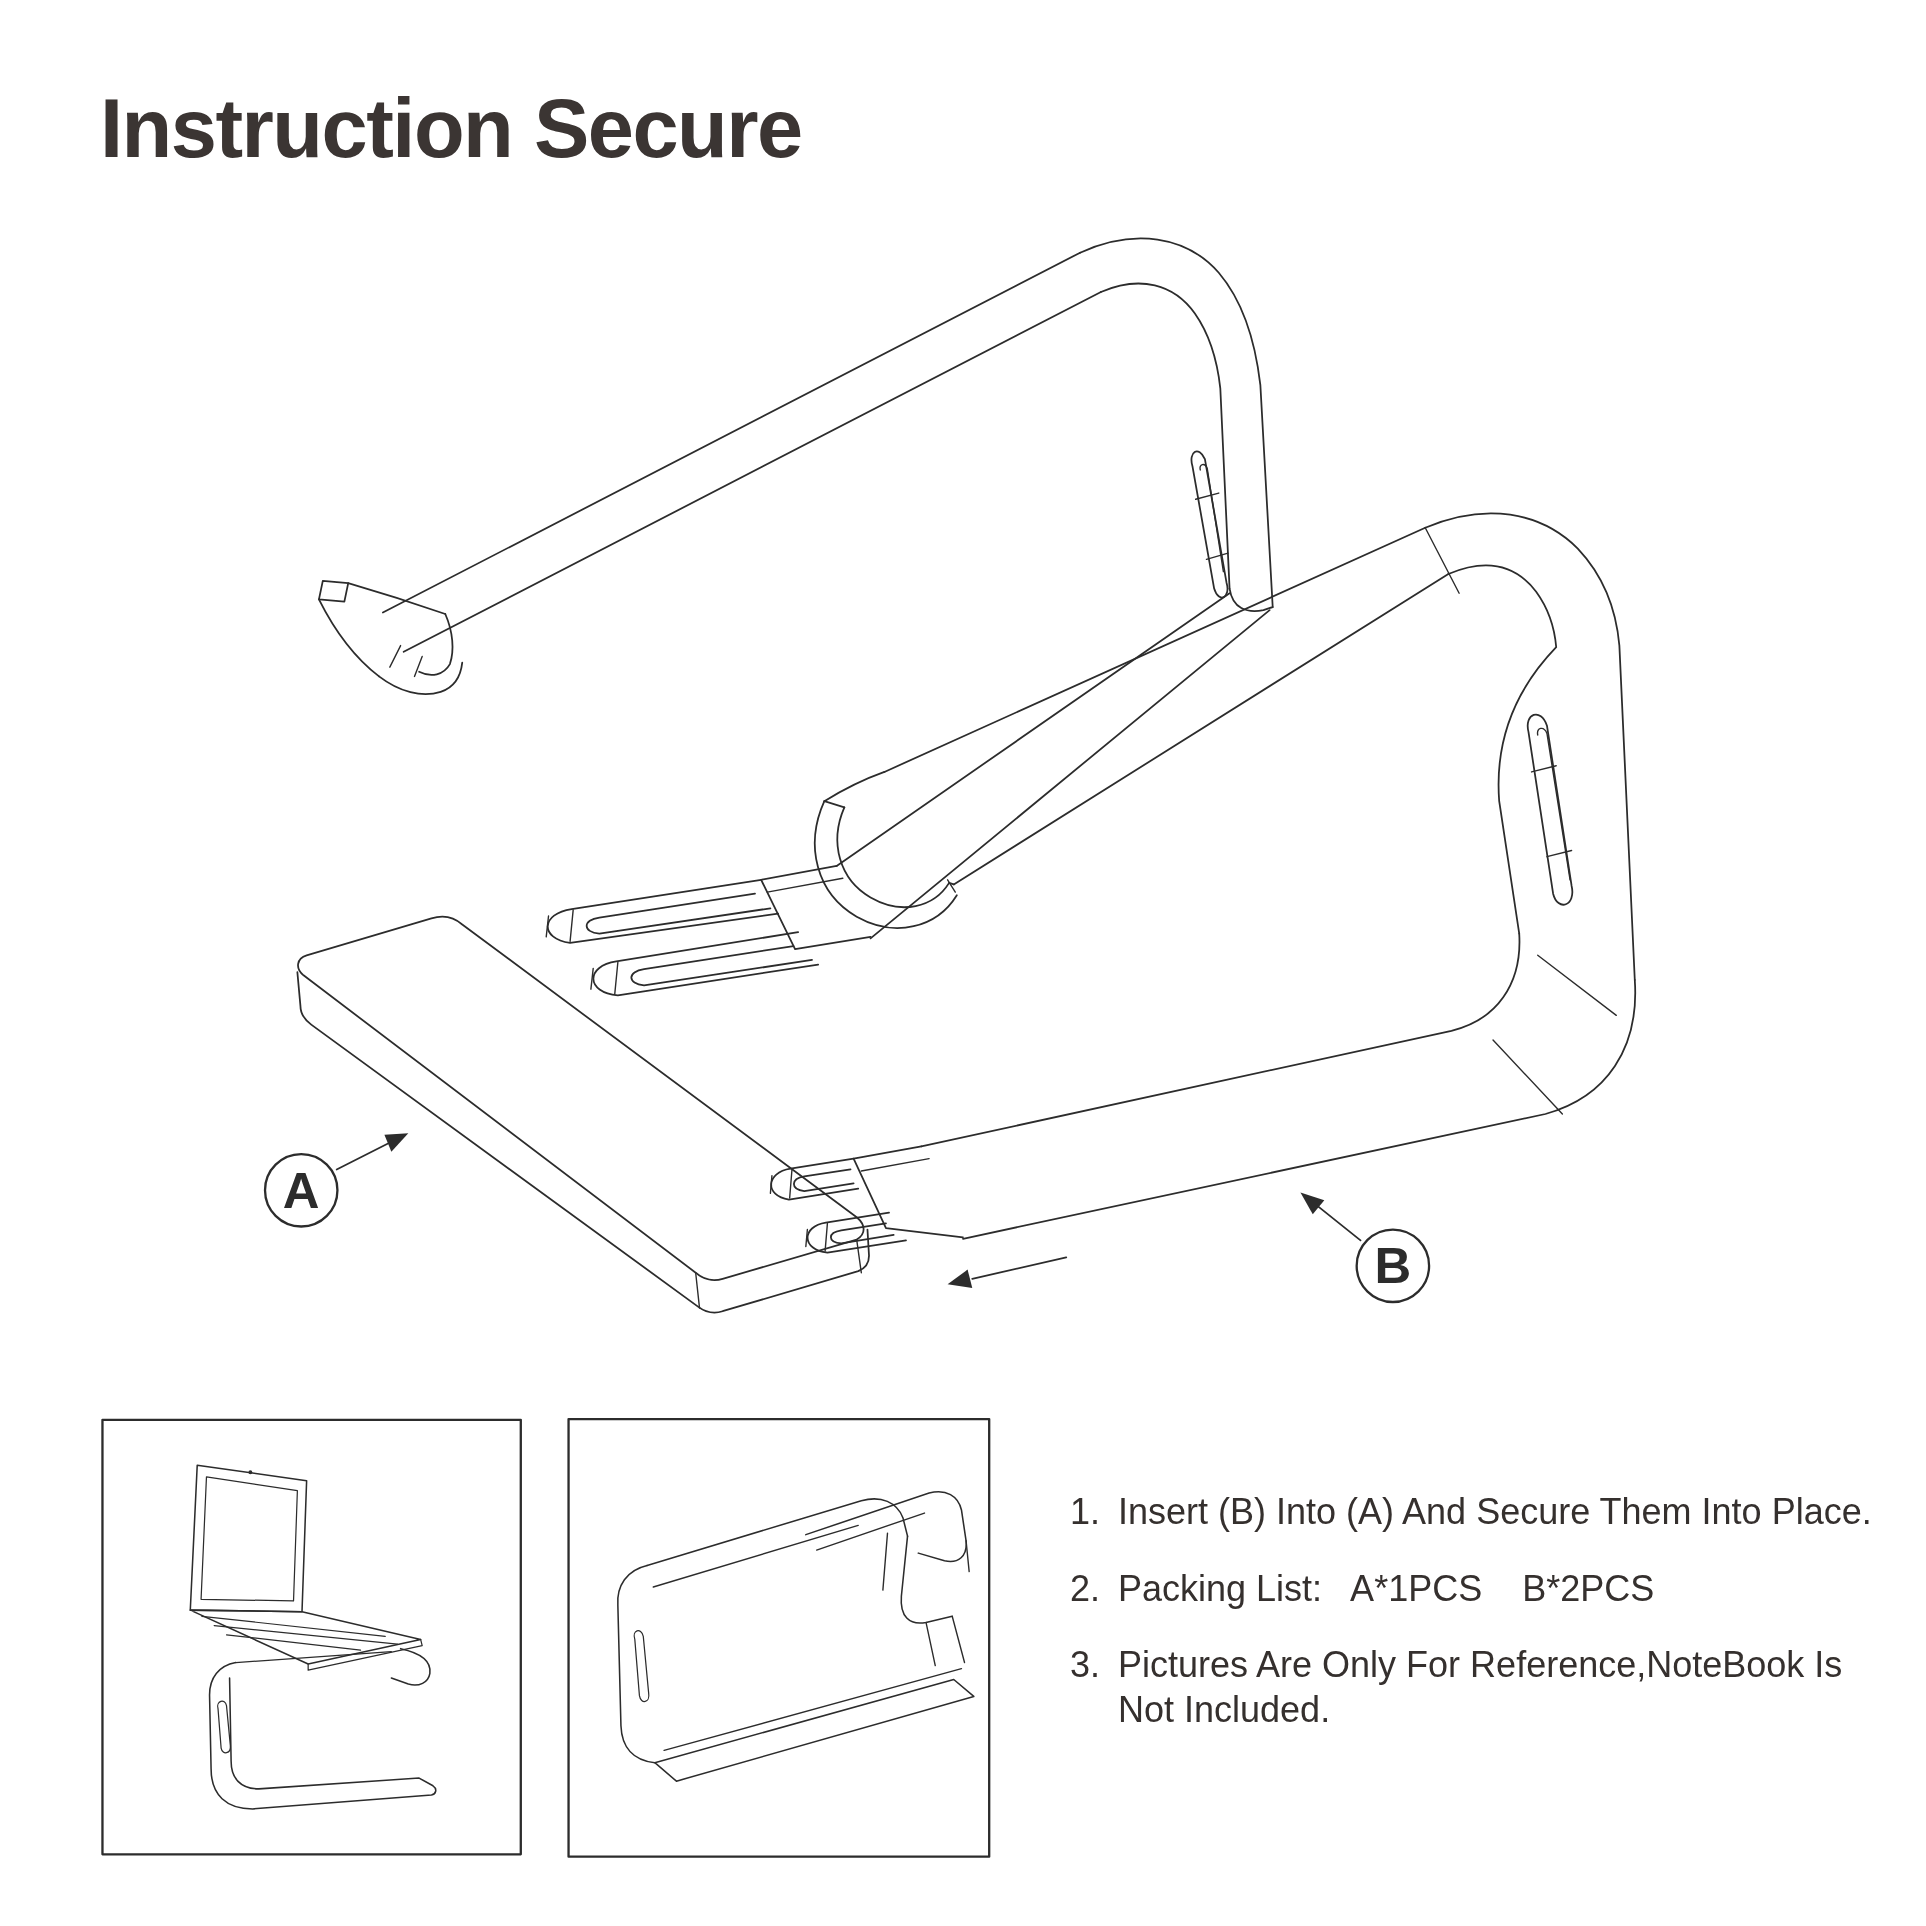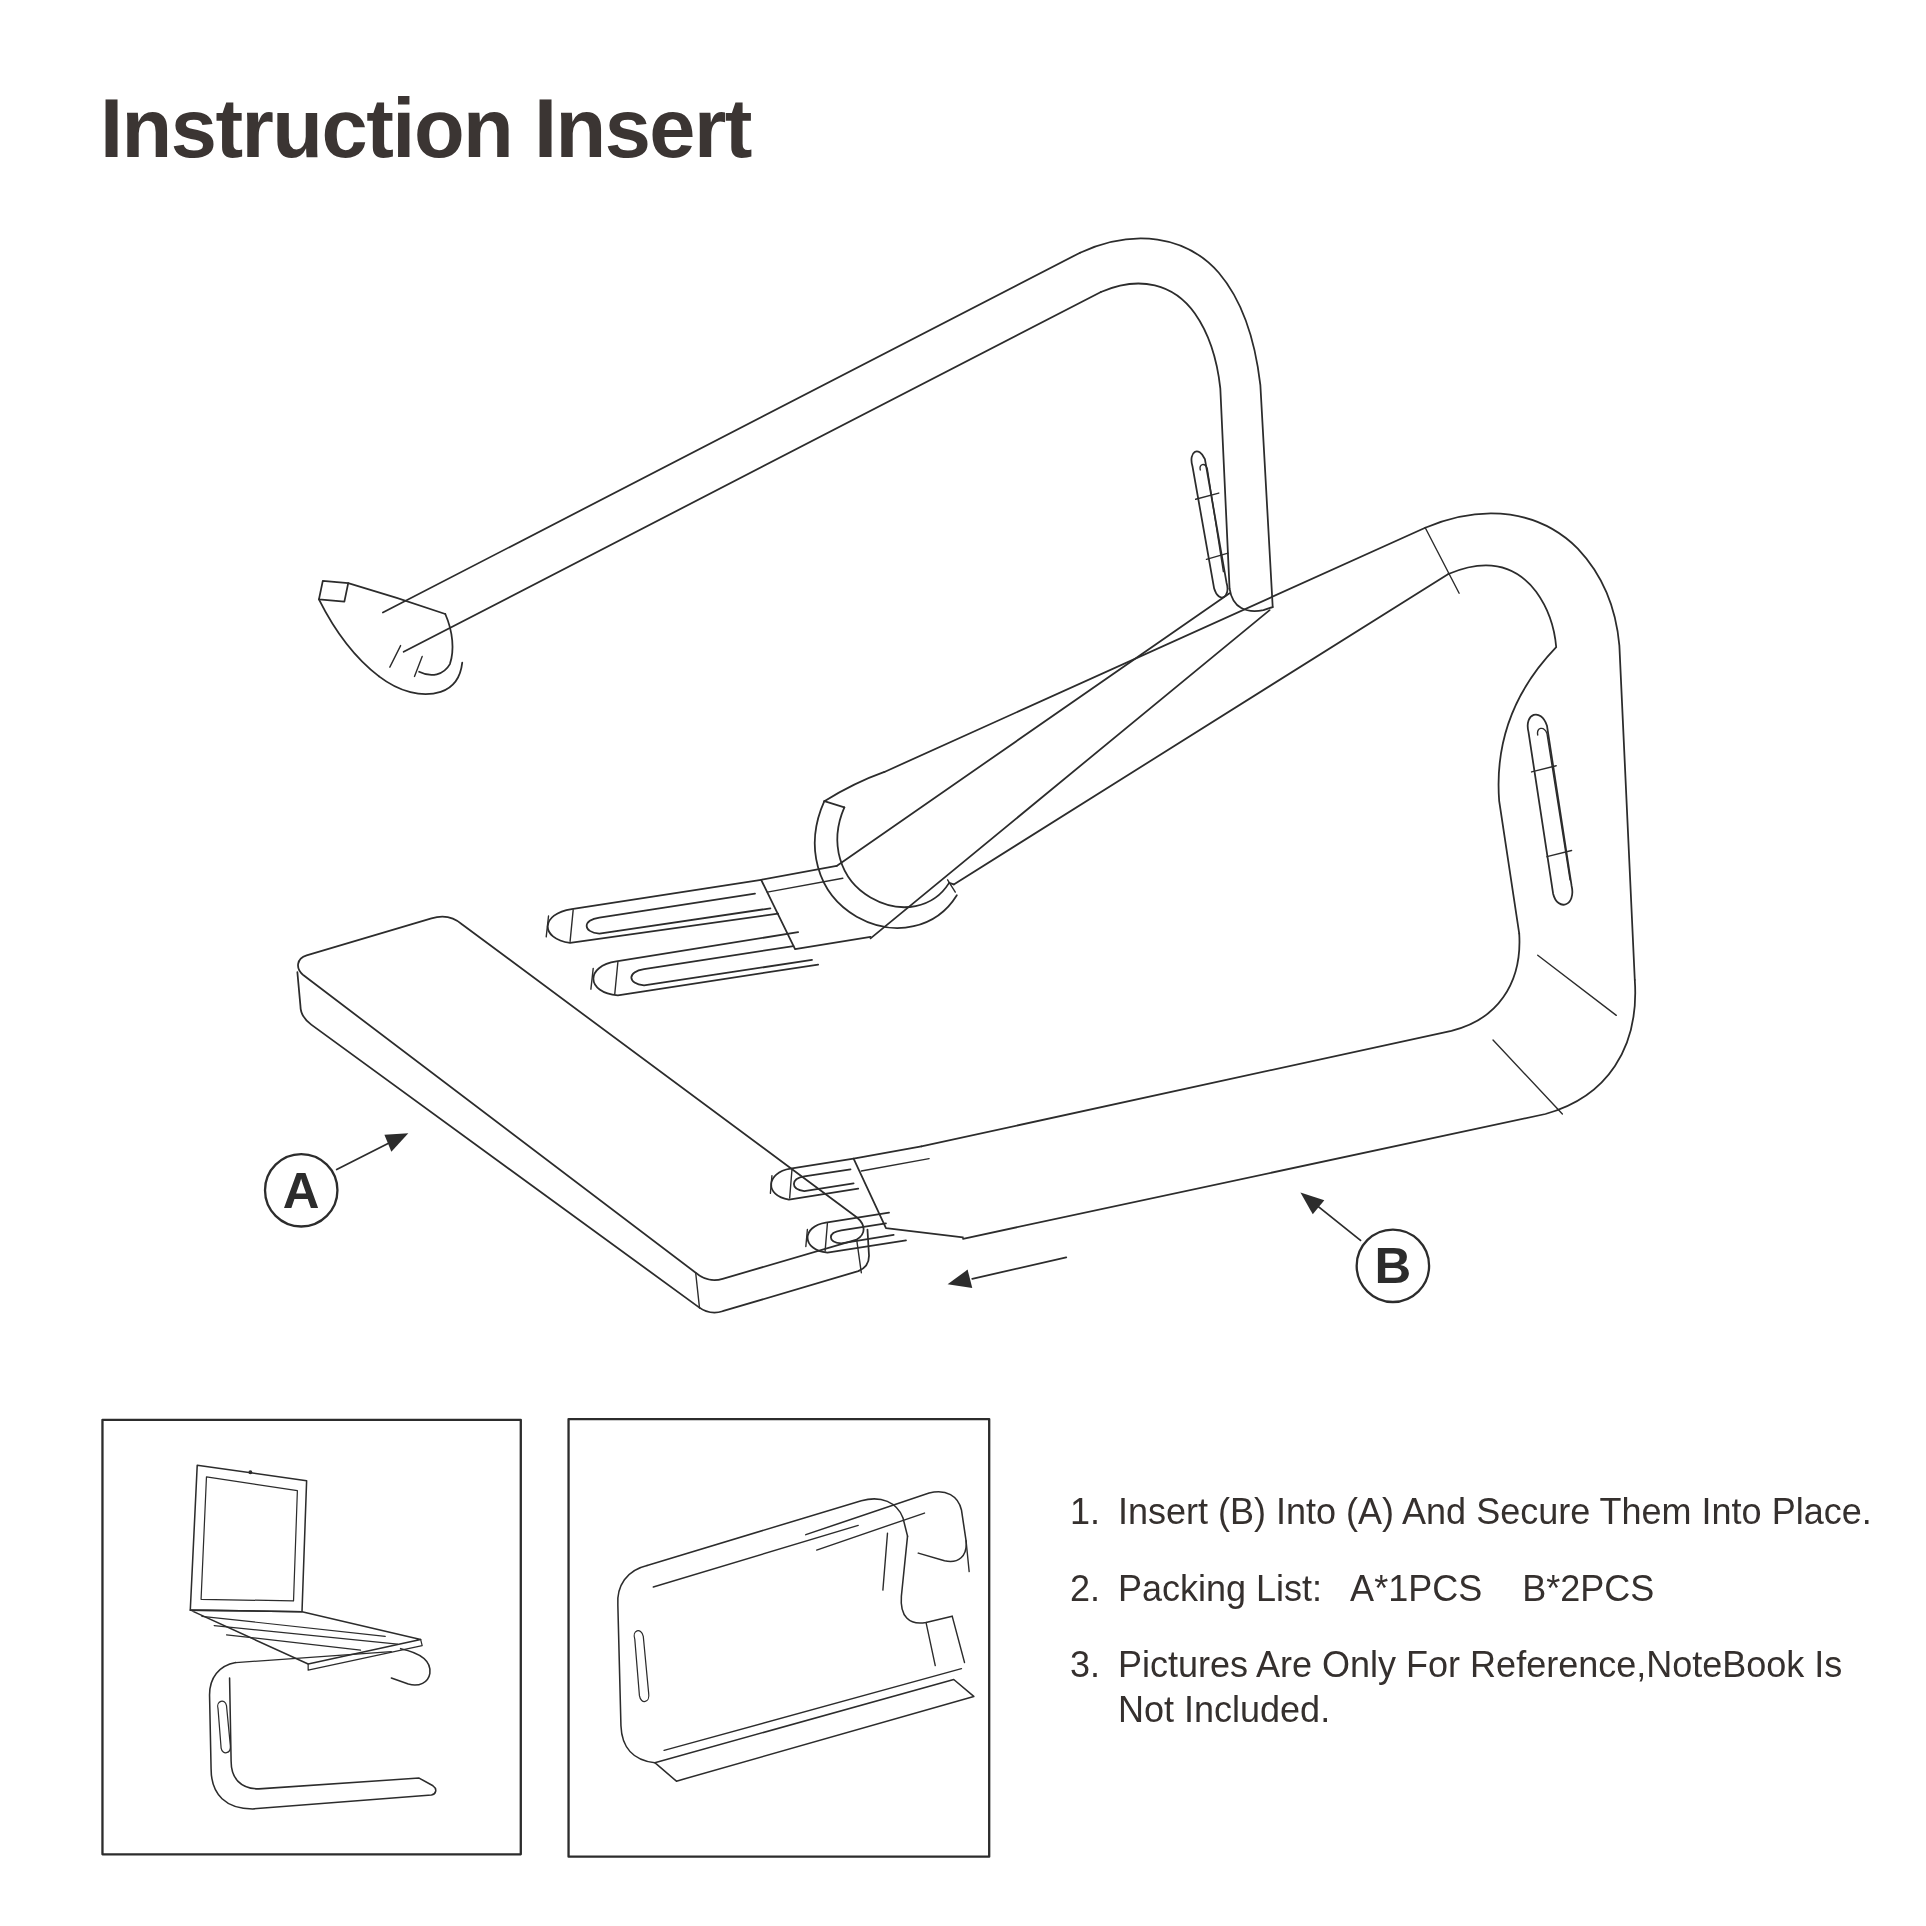--- a/index.html
+++ b/index.html
@@ -41,21 +41,21 @@
     white-space:pre;
   }
   .instruction-text{
     flex:1;
     white-space:pre-wrap;
   }
 </style>
 </head>
 <body>
 
-<h1 class="page-title">Instruction Insert</h1>
+<h1 class="page-title">Instruction Secure</h1>
 
 <svg class="diagram-svg" viewBox="0 0 2500 2500" fill="none" stroke="#2c2c2c" stroke-width="2.3" stroke-linecap="round" stroke-linejoin="round">
 
   <g>
 
     <path d="M 497,795 L 1402,328"></path>
     <path d="M 524,846 L 1429,379"></path>
 
     <path d="M 1402,328 C 1472,296 1540,306 1582,354 C 1616,394 1630,448 1636,500 L 1652,788"></path>
 

